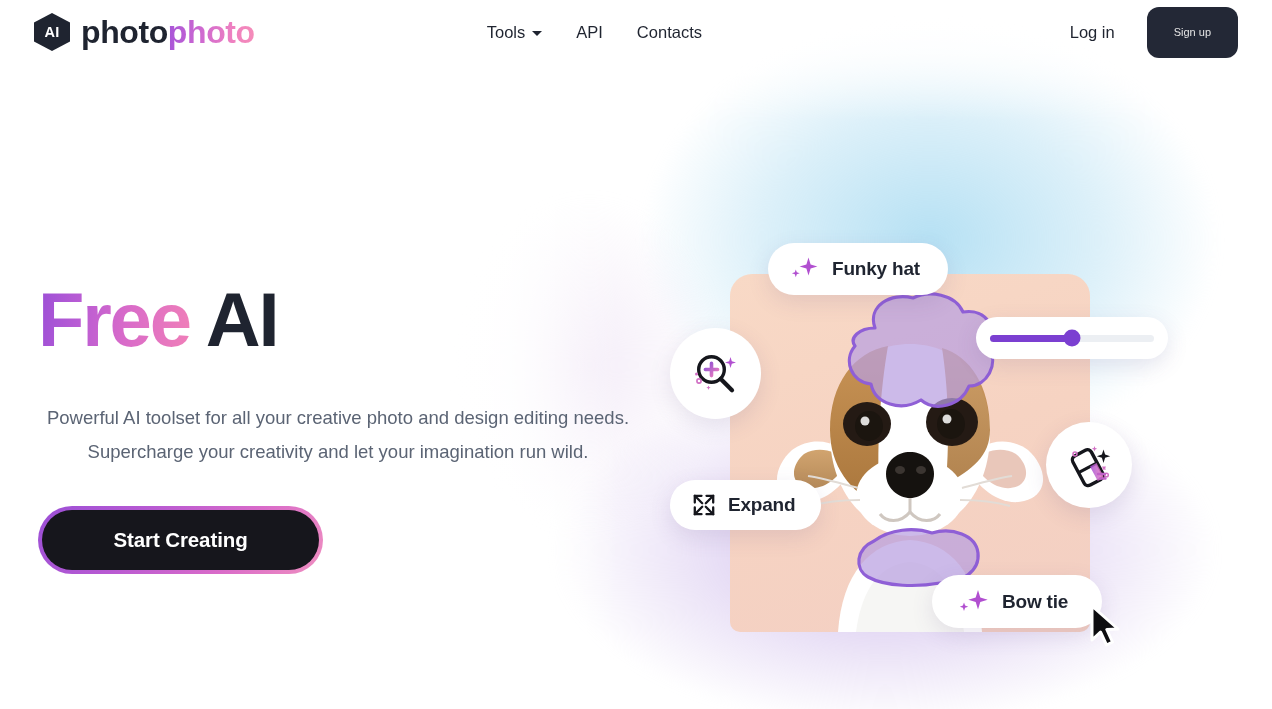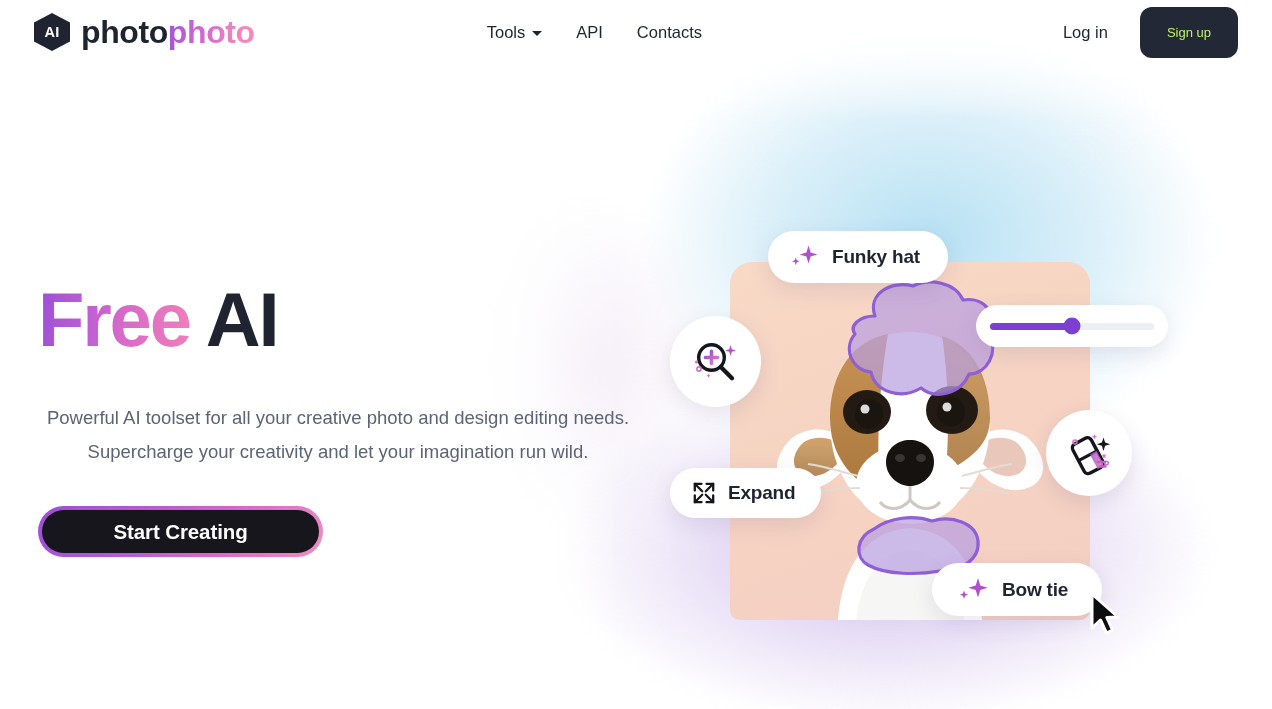--- a/index.html
+++ b/index.html
@@ -66,53 +66,53 @@
     display:flex; align-items:center; gap:7px; cursor:pointer;
   }
   .caret {
     width:0; height:0; border-left:5px solid transparent; border-right:5px solid transparent;
     border-top:5.5px solid #1f2430; margin-top:3px;
   }
 
   .auth { display:flex; align-items:center; gap:32px; margin-left:auto; margin-right:34px; }
   .login { font-size:16.5px; color:#1f2430; cursor:pointer; }
   .signup {
-    background:#232836; color:#bef264; font-size:13px;
+    background:#232836; color:#e5e5e5; font-size:11px;
     padding:0 27px; height:51px; line-height:51px; border-radius:12px;
     border:none; cursor:pointer; font-family:inherit;
   }
 
   
   .copy { position:absolute; left:38px; top:278px; width:620px; z-index:30; }
   .headline {
     font-size:76px; line-height:84px; font-weight:700; letter-spacing:-2.2px;
     color:#1f2430;
   }
   .headline .free {
     background:linear-gradient(96deg,#9b4fd6 0%, #b95cd4 28%, #d96bc9 58%, #f07fb8 100%);
     -webkit-background-clip:text; background-clip:text; color:transparent;
   }
   .sub {
     margin-top:39px; width:600px;
     font-size:18.5px; line-height:34px; color:#5b6474; font-weight:400;text-align:center;
   }
   .cta-wrap {
-    margin-top:37px; width:285px; height:51px;
+    margin-top:37px; width:285px; height:68px;
     border-radius:40px; padding:4px;
     background:linear-gradient(125deg,#9b4fd6 0%, #b85ad2 35%, #d96bc9 68%, #ef8fc0 100%);
     display:inline-block;
   }
   .cta {
     width:100%; height:100%; border-radius:36px; background:#16161c;
     color:#fff; font-size:20.5px; font-weight:600; letter-spacing:-.1px;
     border:none; cursor:pointer; font-family:inherit;
   }
 
   
-  .hero { position:absolute; left:480px; top:0; width:792px; height:632px; z-index:20; }
+  .hero { position:absolute; left:480px; top:12px; width:792px; height:632px; z-index:20; }
 
   .photo-card {
     position:absolute; left:250px; top:262px; width:360px; height:358px;
     background:linear-gradient(160deg,#f8d9c6 0%, #f6d3c2 50%, #f3cfc3 100%);
     border-radius:22px 22px 10px 10px;
     overflow:hidden;
   }
   
   .dog { position:absolute; left:0; top:0; width:100%; height:100%; }
 

